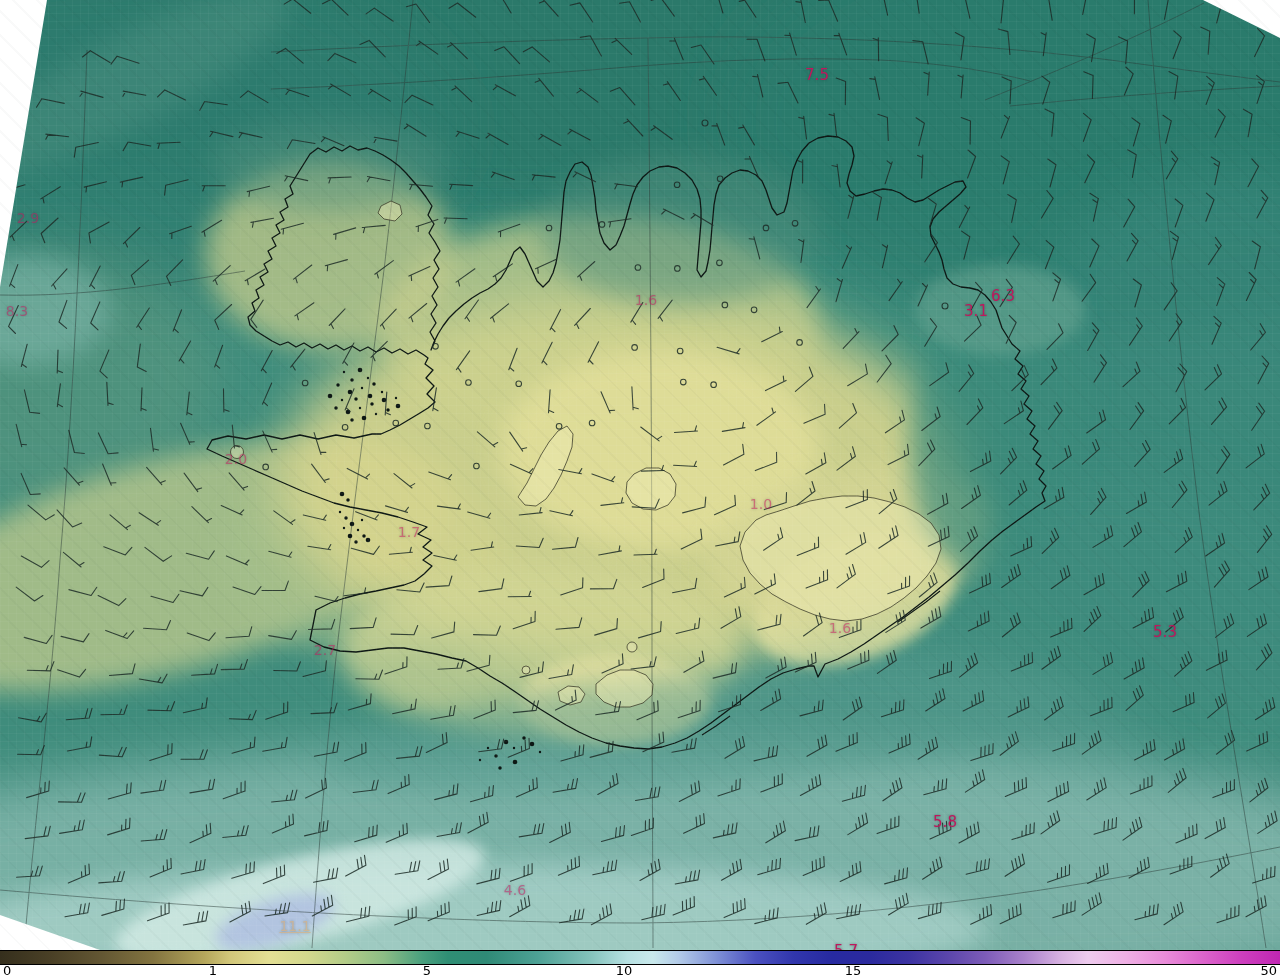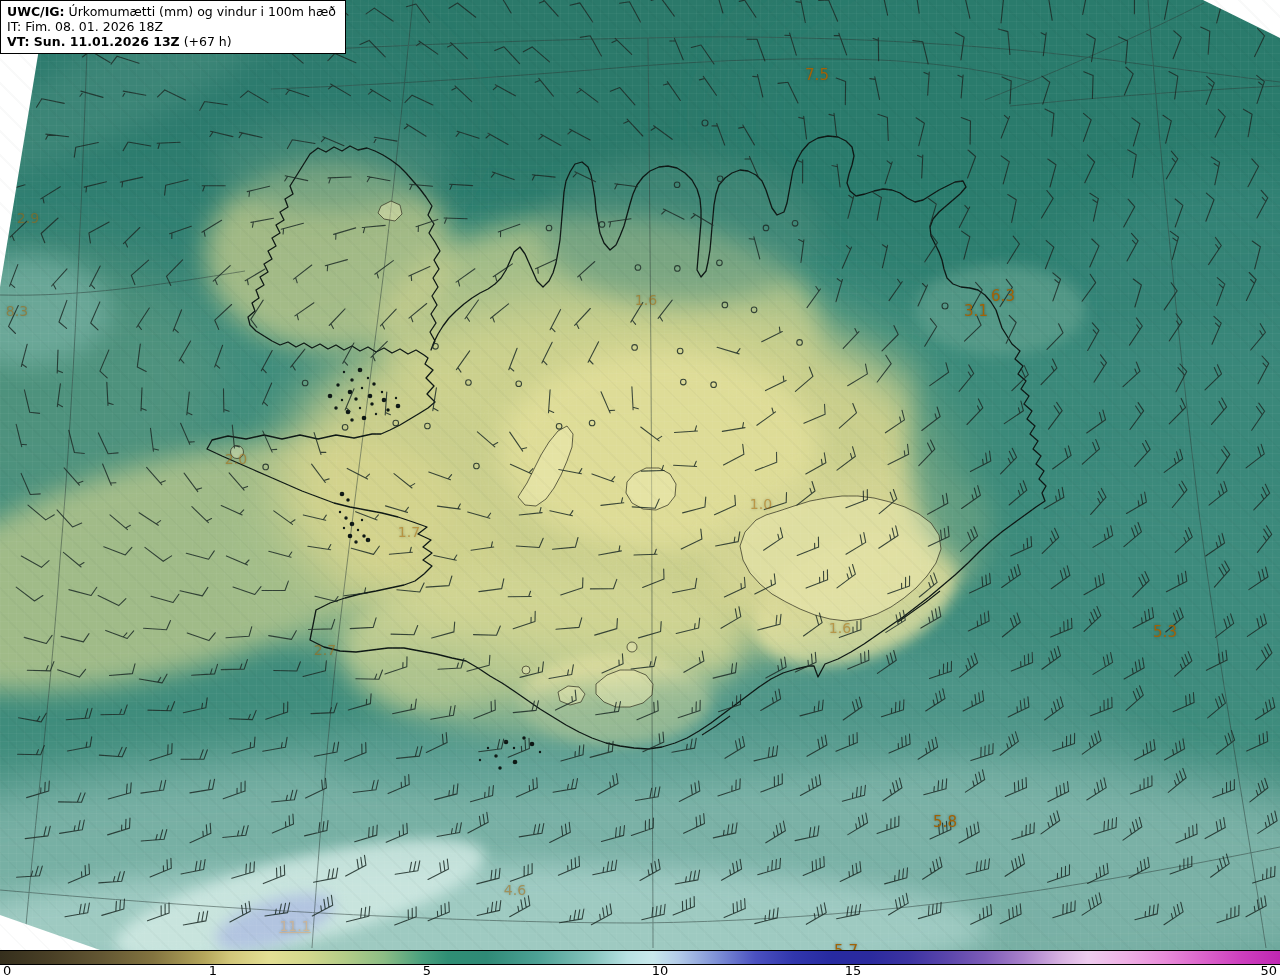--- a/index.html
+++ b/index.html
@@ -7,21 +7,21 @@
             font-family:"DejaVu Sans","Liberation Sans",sans-serif;}
   #map-svg{position:absolute;left:0;top:0;display:block;}
   .pixel-texture{position:absolute;left:0;top:0;width:1280px;height:950px;pointer-events:none;
     background-image:
       repeating-linear-gradient(0deg, rgba(255,255,255,.035) 0 1px, rgba(0,0,0,0) 1px 8px),
       repeating-linear-gradient(90deg, rgba(255,255,255,.035) 0 1px, rgba(0,0,0,0) 1px 8px),
       repeating-linear-gradient(45deg, rgba(0,25,18,.022) 0 2px, rgba(0,0,0,0) 2px 17px);}
   .title-box{position:absolute;left:0;top:0;background:#ffffff;border:1px solid #000;
     padding:3px 9px 4px 6px;font-size:12.5px;line-height:15px;color:#000;white-space:nowrap;}
   .title-box .b{font-weight:bold;}
-  .map-label{position:absolute;transform:translate(-50%,-50%);color:#a16207;font-size:15px;
+  .map-label{position:absolute;transform:translate(-50%,-50%);color:#be185d;font-size:15px;
     text-shadow:0 0 3px rgba(30,60,52,.55);pointer-events:none;}
   .map-label.faint{opacity:.55;font-size:14px;}
   .map-label.tan{color:#d8a86d;opacity:.6;font-size:14px;text-decoration:underline;}
   .colorbar{position:absolute;left:0;top:950px;width:1280px;height:28px;background:#ffffff;}
   .cb-gradient{position:absolute;left:0;top:0;width:1280px;height:13px;
     border-top:1px solid #000;border-bottom:1px solid #000;box-sizing:content-box;}
   .cb-labels{position:absolute;left:0;top:14px;width:1280px;height:14px;}
   .cb-tick{position:absolute;top:0;font-size:13px;color:#000;line-height:14px;}
 </style>
 </head>
@@ -866,31 +866,26 @@
       <div class="map-label faint" style="left: 646px; top: 300px;">1.6</div>
       <div class="map-label faint" style="left: 236px; top: 459px;">2.0</div>
       <div class="map-label faint" style="left: 409px; top: 532px;">1.7</div>
       <div class="map-label faint" style="left: 761px; top: 504px;">1.0</div>
       <div class="map-label faint" style="left: 840px; top: 628px;">1.6</div>
       <div class="map-label faint" style="left: 325px; top: 650px;">2.7</div>
       <div class="map-label faint" style="left: 515px; top: 890px;">4.6</div>
       <div class="map-label tan" style="left: 295px; top: 926px;">11.1</div>
     </div>
 
-  <div class="title-box">
-    <div class="t-line"><span class="b">UWC/IG:</span> <span>Úrkomumætti (mm) og vindur i 100m hæð</span></div>
-    <div class="t-line">IT: Fim. 08. 01. 2026 18Z</div>
-    <div class="t-line"><span class="b">VT: Sun. 11.01.2026 13Z</span> <span>(+67 h)</span></div>
-  </div>
 
   <div class="colorbar">
     <div class="cb-gradient" id="cb-gradient" style="background: linear-gradient(to right, rgb(53, 47, 29) 0%, rgb(74, 64, 38) 4%, rgb(99, 87, 51) 8%, rgb(131, 116, 64) 12%, rgb(181, 167, 92) 16%, rgb(210, 199, 122) 18%, rgb(227, 223, 148) 21%, rgb(211, 216, 141) 24%, rgb(179, 204, 136) 27%, rgb(140, 189, 133) 30%, rgb(73, 160, 126) 33%, rgb(47, 142, 116) 35%, rgb(47, 138, 118) 38%, rgb(77, 161, 149) 42%, rgb(130, 193, 186) 46%, rgb(183, 225, 226) 49%, rgb(201, 233, 236) 51%, rgb(179, 203, 232) 53%, rgb(126, 144, 214) 56%, rgb(75, 81, 192) 59%, rgb(49, 54, 172) 62%, rgb(39, 42, 160) 65%, rgb(43, 42, 158) 68%, rgb(60, 51, 162) 71%, rgb(90, 69, 171) 74%, rgb(125, 92, 184) 77%, rgb(169, 129, 203) 80%, rgb(217, 179, 226) 83%, rgb(238, 203, 238) 85%, rgb(239, 175, 228) 88%, rgb(233, 140, 217) 91%, rgb(220, 100, 203) 94%, rgb(205, 63, 190) 97%, rgb(192, 38, 179) 100%);"></div>
     <div class="cb-labels" id="cb-labels">
         <div class="cb-tick" style="left: 3px;">0</div>
         <div class="cb-tick" style="left: 213px; transform: translateX(-50%);">1</div>
         <div class="cb-tick" style="left: 427px; transform: translateX(-50%);">5</div>
-        <div class="cb-tick" style="left: 660px; transform: translateX(-50%);">10</div>
+        <div class="cb-tick" style="left: 624px; transform: translateX(-50%);">10</div>
         <div class="cb-tick" style="left: 853px; transform: translateX(-50%);">15</div>
         <div class="cb-tick" style="left: 1067px; transform: translateX(-50%); margin-top: 34px;">30</div>
         <div class="cb-tick" style="right: 3px;">50</div>
       </div>
   </div>
 </div>
 
 </body></html>

